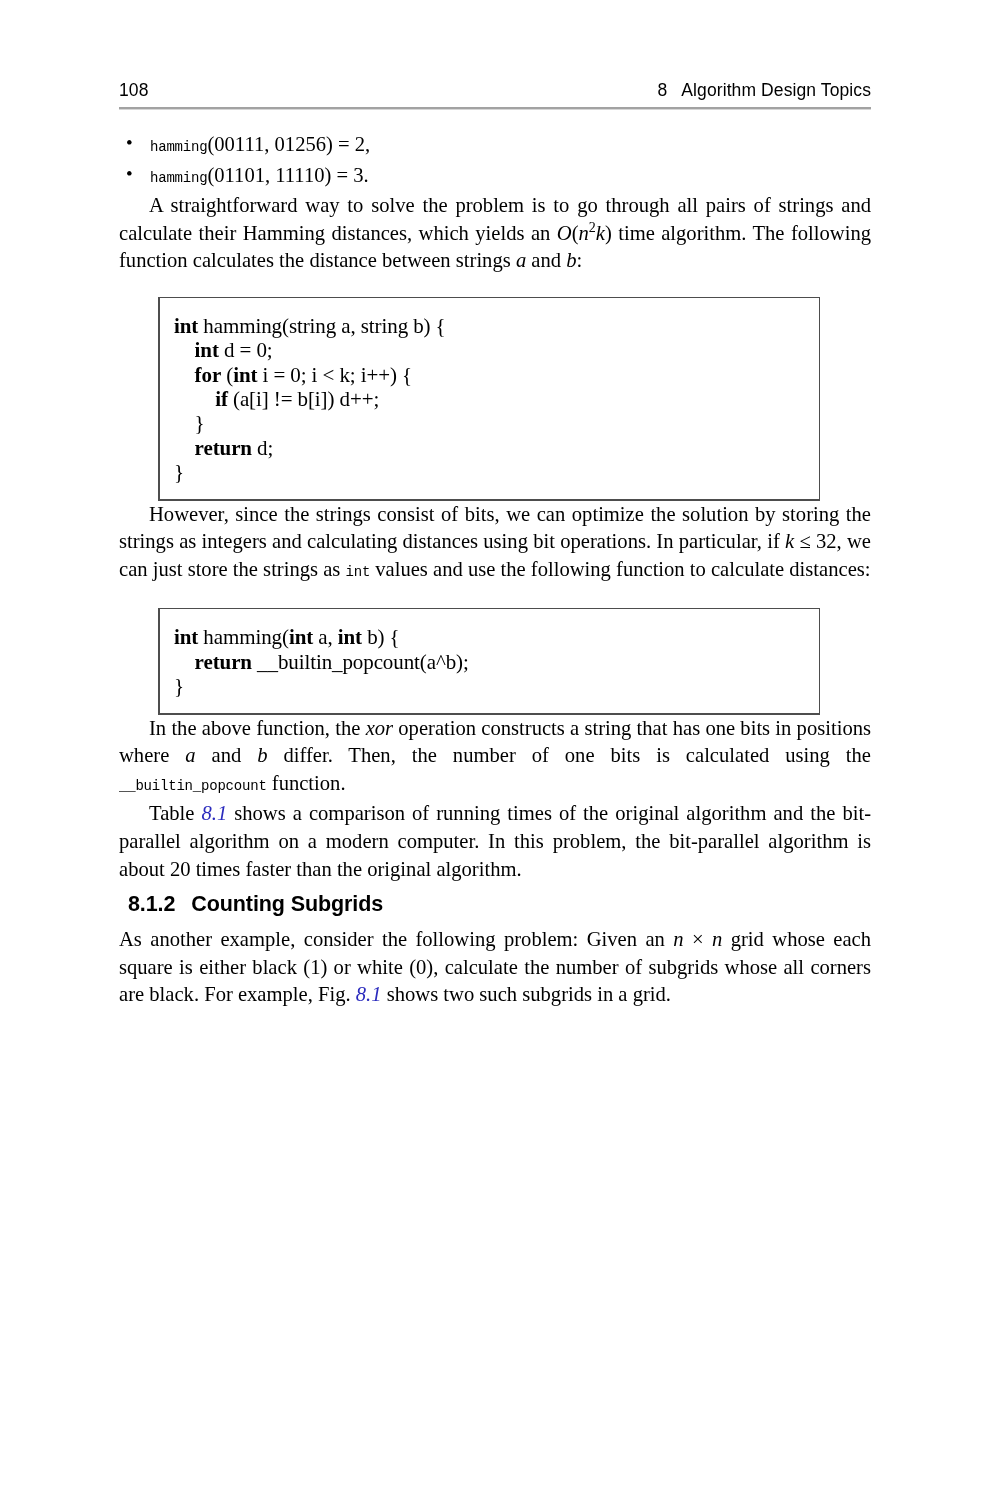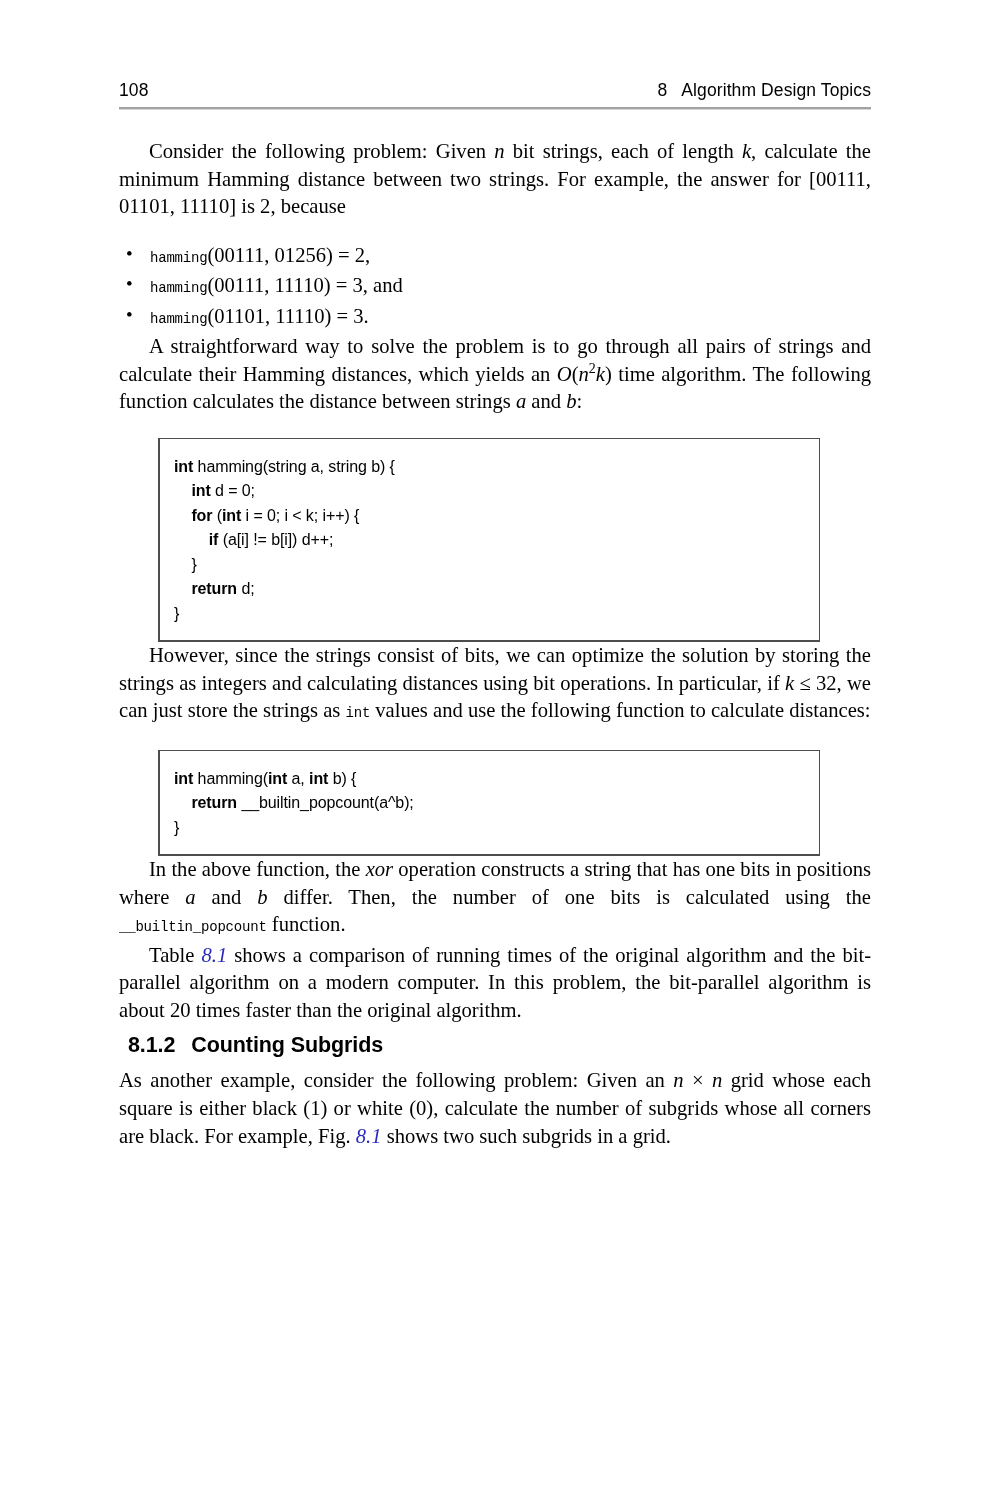--- a/index.html
+++ b/index.html
@@ -88,22 +88,22 @@
     width: 662px;
     border: 1px solid #4d4d4d;
     border-left-width: 2px;
     border-bottom-width: 2px;
     box-sizing: border-box;
     background: #ffffff;
     padding: 16px 0 14px 14px;
   }
   pre.code {
     margin: 0;
-    font-family: Liberation Sans, sans-serif;
-    font-size: 16px;
+    font-family: Liberation Serif, serif;
+    font-size: 21px;
     line-height: 24.4px;
     color: #000;
     white-space: pre;
     letter-spacing: -0.1px;
   }
   pre.code b { font-weight: bold; }
 
   
   h3.section {
     font-family: "Liberation Sans", "DejaVu Sans", sans-serif;
@@ -124,25 +124,23 @@
 
     <div class="runhead">
       <span>108</span>
       <span class="runhead-right">
         <span>8</span>
         <span>Algorithm Design Topics</span>
       </span>
     </div>
     <div class="rule"></div>
 
-    <p class="body indent" style="margin-top:28px;"><span>Consider the following problem: Given </span><i class="var">n</i><span> bit strings, each of length </span><i class="var">k</i><span>, calculate the minimum Hamming distance between two strings. For example, the answer for [00111, 01101, 11110] is 2, because</span></p>
 
     <ul class="bullets">
       <li><span class="mono">hamming</span><span>(00111, 01256)</span><span> = 2,</span></li>
-      <li><span class="mono">hamming</span><span>(00111, 11110)</span><span> = 3, and</span></li>
       <li><span class="mono">hamming</span><span>(01101, 11110)</span><span> = 3.</span></li>
     </ul>
 
     <p class="body indent gap-para"><span>A straightforward way to solve the problem is to go through all pairs of strings and calculate their Hamming distances, which yields an </span><i class="var">O</i><span>(</span><i class="var">n</i><sup class="exp">2</sup><i class="var">k</i><span>)</span><span> time algorithm. The following function calculates the distance between strings </span><i class="var">a</i><span> and </span><i class="var">b</i><span>:</span></p>
 
     <div class="codebox">
       <pre class="code"><b>int</b><span> hamming(string a, string b) {</span>
 <span>    </span><b>int</b><span> d = 0;</span>
 <span>    </span><b>for</b><span> (</span><b>int</b><span> i = 0; i &lt; k; i++) {</span>
 <span>        </span><b>if</b><span> (a[i] != b[i]) d++;</span>

